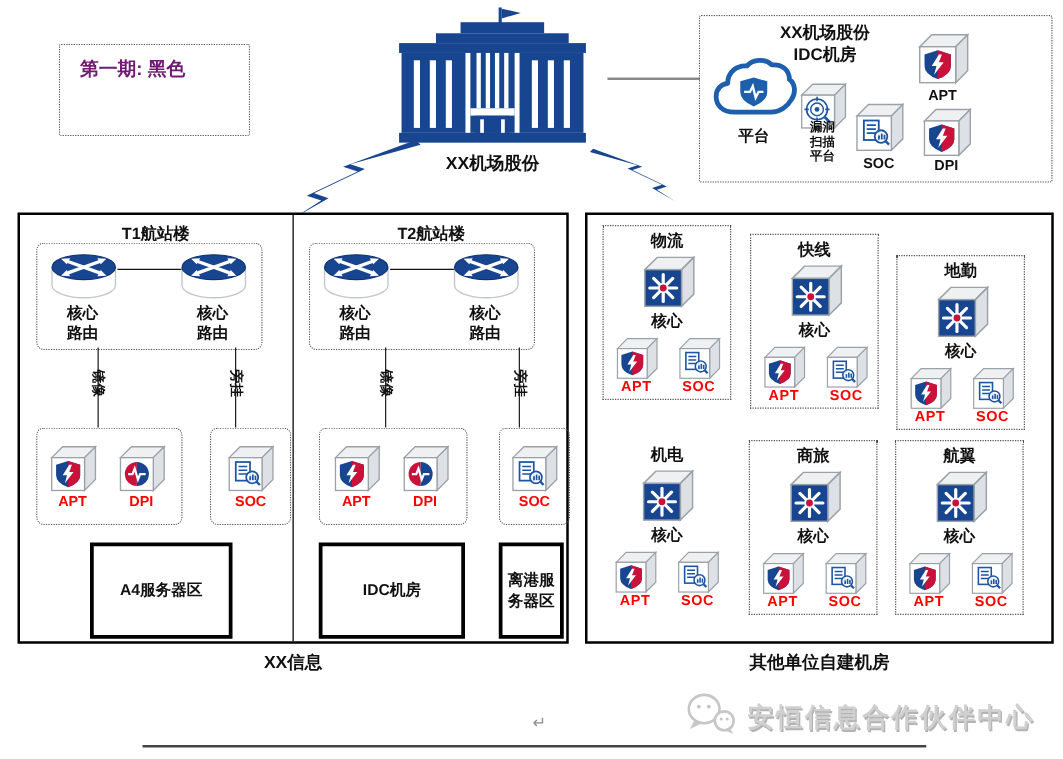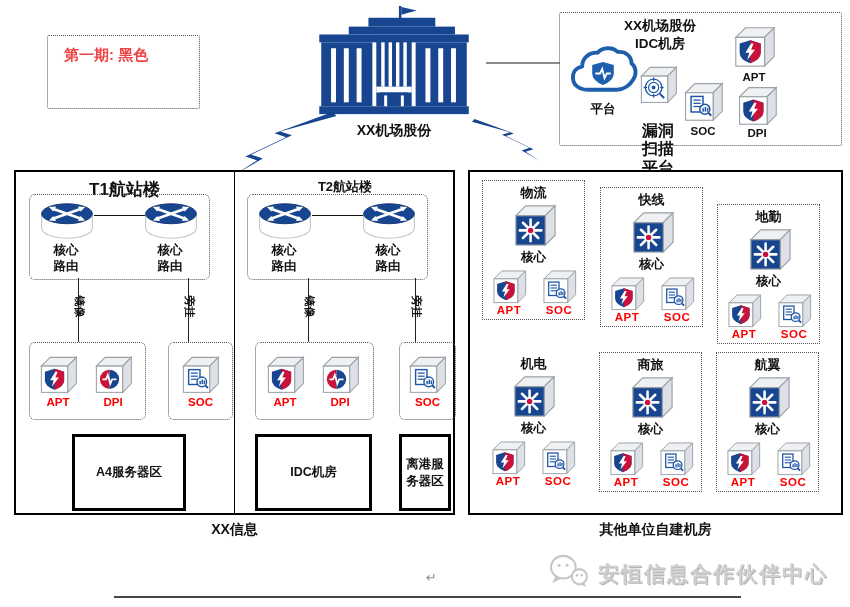--- a/index.html
+++ b/index.html
@@ -138,41 +138,41 @@
         <circle cx="20" cy="12" r="1.6" fill="#c6c6c6"></circle>
         <circle cx="33" cy="24" r="8" fill="#fff" stroke="#c6c6c6" stroke-width="2.2"></circle>
         <path d="M37,30 L41,35 L33,32 Z" fill="#c6c6c6"></path>
         <circle cx="30.5" cy="22.5" r="1.3" fill="#c6c6c6"></circle>
         <circle cx="35.5" cy="22.5" r="1.3" fill="#c6c6c6"></circle>
       </symbol>
     </defs>
   </svg>
 
   <div class="abs dotted" style="left:47px;top:35px;width:153px;height:74px;box-sizing:border-box;padding:10px 0 0 16px;">
-    <div style="font-weight:bold;font-size:15px;color:#ef4444;margin-bottom:9px;">第一期: 黑色</div>
+    <div style="font-weight:bold;font-size:15px;color:#701a75;margin-bottom:9px;">第一期: 黑色</div>
   </div>
 
   <svg class="abs" style="left:302px;top:4px;width:184px;height:118px;">
       <use href="#sym-building"></use>
     </svg>
   <div class="lbl ctr" style="left:302px;top:122px;width:184px;font-size:14px;">XX机场股份</div>
 
   <div class="abs" style="left:486px;top:62px;width:74px;border-top:2px solid #8a8a8a;"></div>
 
   <div class="abs dotted" style="left:559px;top:12px;width:283px;height:134px;box-sizing:border-box;">
     <div class="lbl ctr pre" style="left:30px;top:4px;width:140px;font-size:13.5px;line-height:1.35;">XX机场股份
 IDC机房</div>
     <svg class="abs" style="left:8px;top:32px;width:70px;height:54px;">
         <use href="#sym-cloud-shield"></use>
       </svg>
     <div class="lbl ctr" style="left:8px;top:88px;width:70px;font-size:12.5px;">平台</div>
     <svg class="abs" style="left:77px;top:50px;width:42px;height:42px;">
         <use href="#sym-cube-scan"></use>
       </svg>
-    <div class="lbl ctr pre" style="left:70px;top:109px;width:56px;font-size:16px;line-height:1.15;">漏洞
+    <div class="lbl ctr pre" style="left:70px;top:84px;width:56px;font-size:10px;line-height:1.15;">漏洞
 扫描
 平台</div>
     <svg class="abs" style="left:121px;top:66px;width:44px;height:44px;">
         <use href="#sym-cube-soc"></use>
       </svg>
     <div class="lbl ctr" style="left:118px;top:112px;width:50px;font-size:11.5px;">SOC</div>
     <svg class="abs" style="left:171px;top:10px;width:46px;height:46px;">
         <use href="#sym-cube-apt"></use>
       </svg>
     <div class="lbl ctr" style="left:171px;top:58px;width:46px;font-size:11.5px;">APT</div>
@@ -185,21 +185,21 @@
   <svg class="abs" style="left:233px;top:112px;width:112px;height:62px;">
       <use href="#sym-bolt"></use>
     </svg>
   <svg class="abs" style="left:468px;top:108px;width:72px;height:64px;transform:scaleX(-1);">
       <use href="#sym-bolt"></use>
     </svg>
 
   <div class="zone" style="left:14px;top:170px;width:441px;height:345px;">
     <div class="abs" style="left:218px;top:0;height:341px;border-left:1.5px solid #000;"></div>
 
-    <div class="lbl ctr" style="left:0;top:6px;width:217px;font-size:17px;">T1航站楼</div>
+    <div class="lbl ctr" style="left:0;top:6px;width:217px;font-size:13px;">T1航站楼</div>
     <div class="abs dotted-r" style="left:13px;top:22px;width:179px;height:84px;">
       <div class="hline" style="left:64px;top:20px;width:52px;"></div>
       <svg class="abs" style="left:8px;top:4px;width:58px;height:44px;">
           <use href="#sym-router"></use>
         </svg>
       <svg class="abs" style="left:112px;top:4px;width:58px;height:44px;">
           <use href="#sym-router"></use>
         </svg>
       <div class="lbl ctr pre" style="left:4px;top:48px;width:64px;font-size:12.5px;line-height:1.25;">核心
 路由</div>

